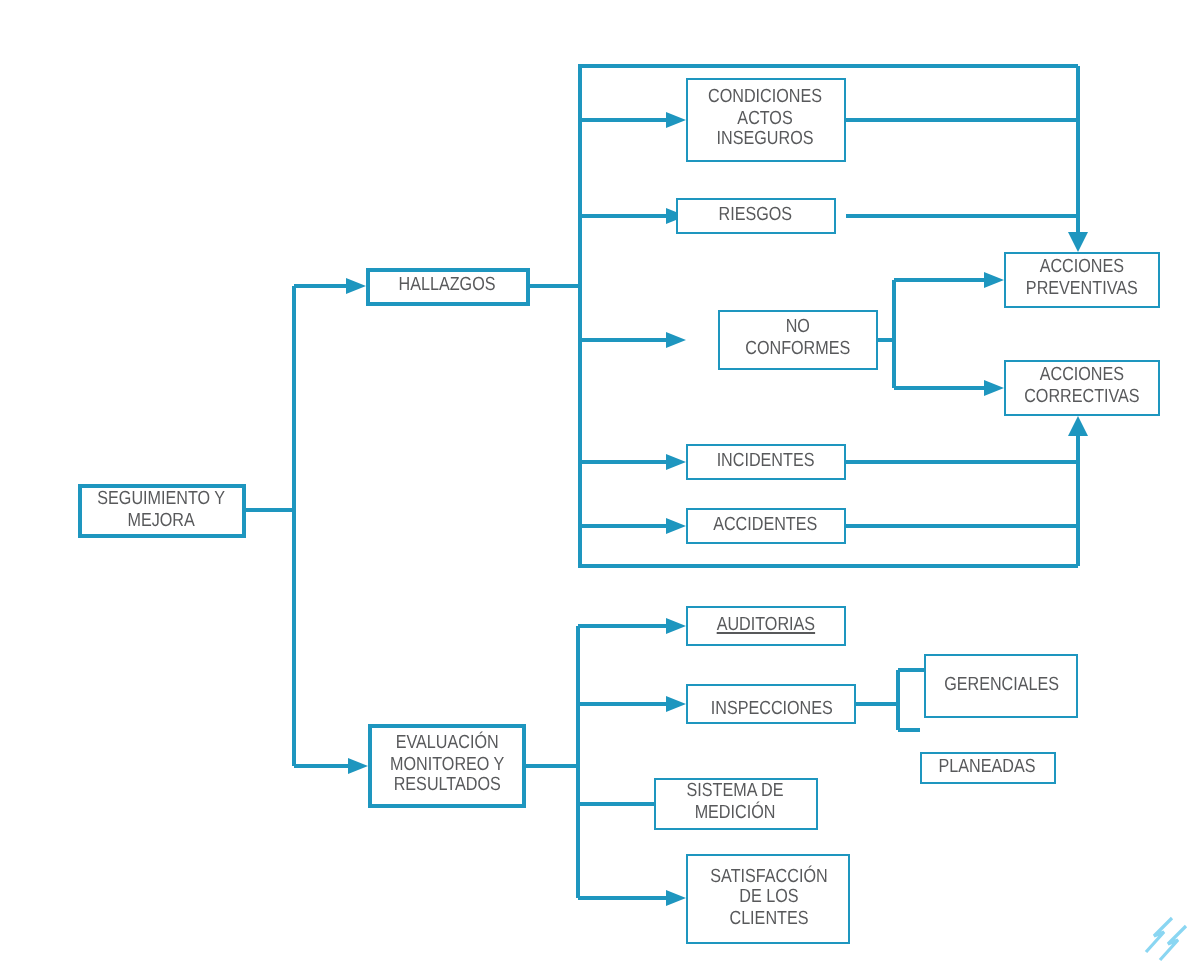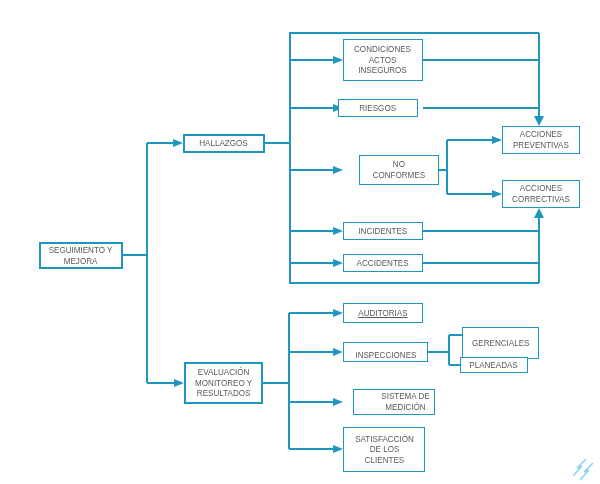--- a/index.html
+++ b/index.html
@@ -50,22 +50,22 @@
   .n-condiciones   { left: 343px; top: 39px;  width: 80px; height: 42px; }
   .n-riesgos       { left: 338px; top: 99px;  width: 80px; height: 18px; }
   .n-noconformes   { left: 343px; top: 155px; width: 80px; height: 30px; margin-left: 16px; }
   .n-incidentes    { left: 343px; top: 222px; width: 80px; height: 18px; }
   .n-accidentes    { left: 343px; top: 254px; width: 80px; height: 18px; }
   .n-preventivas   { left: 502px; top: 126px; width: 78px; height: 28px; }
   .n-correctivas   { left: 502px; top: 180px; width: 78px; height: 28px; }
   .n-auditorias    { left: 343px; top: 303px; width: 80px; height: 20px; text-decoration: underline; }
   .n-inspecciones  { left: 343px; top: 342px; width: 85px; height: 20px; align-items: flex-end; }
   .n-gerenciales   { left: 462px; top: 327px; width: 77px; height: 32px; }
-  .n-planeadas     { left: 460px; top: 357px; width: 68px; height: 16px; }
-  .n-sistema       { left: 353px; top: 389px; width: 82px; height: 26px; justify-content: flex-end; }
+  .n-planeadas     { left: 460px; top: 376px; width: 68px; height: 16px; }
+  .n-sistema       { left: 327px; top: 389px; width: 82px; height: 26px; }
   .n-satisfaccion  { left: 343px; top: 427px; width: 82px; height: 45px; }
 </style>
 </head>
 <body>
 
 <div id="canvas">
 
   <svg id="wires" viewBox="0 0 600 484" xmlns="http://www.w3.org/2000/svg">
     <g stroke="#1E96BF" stroke-width="2" fill="none">
 

